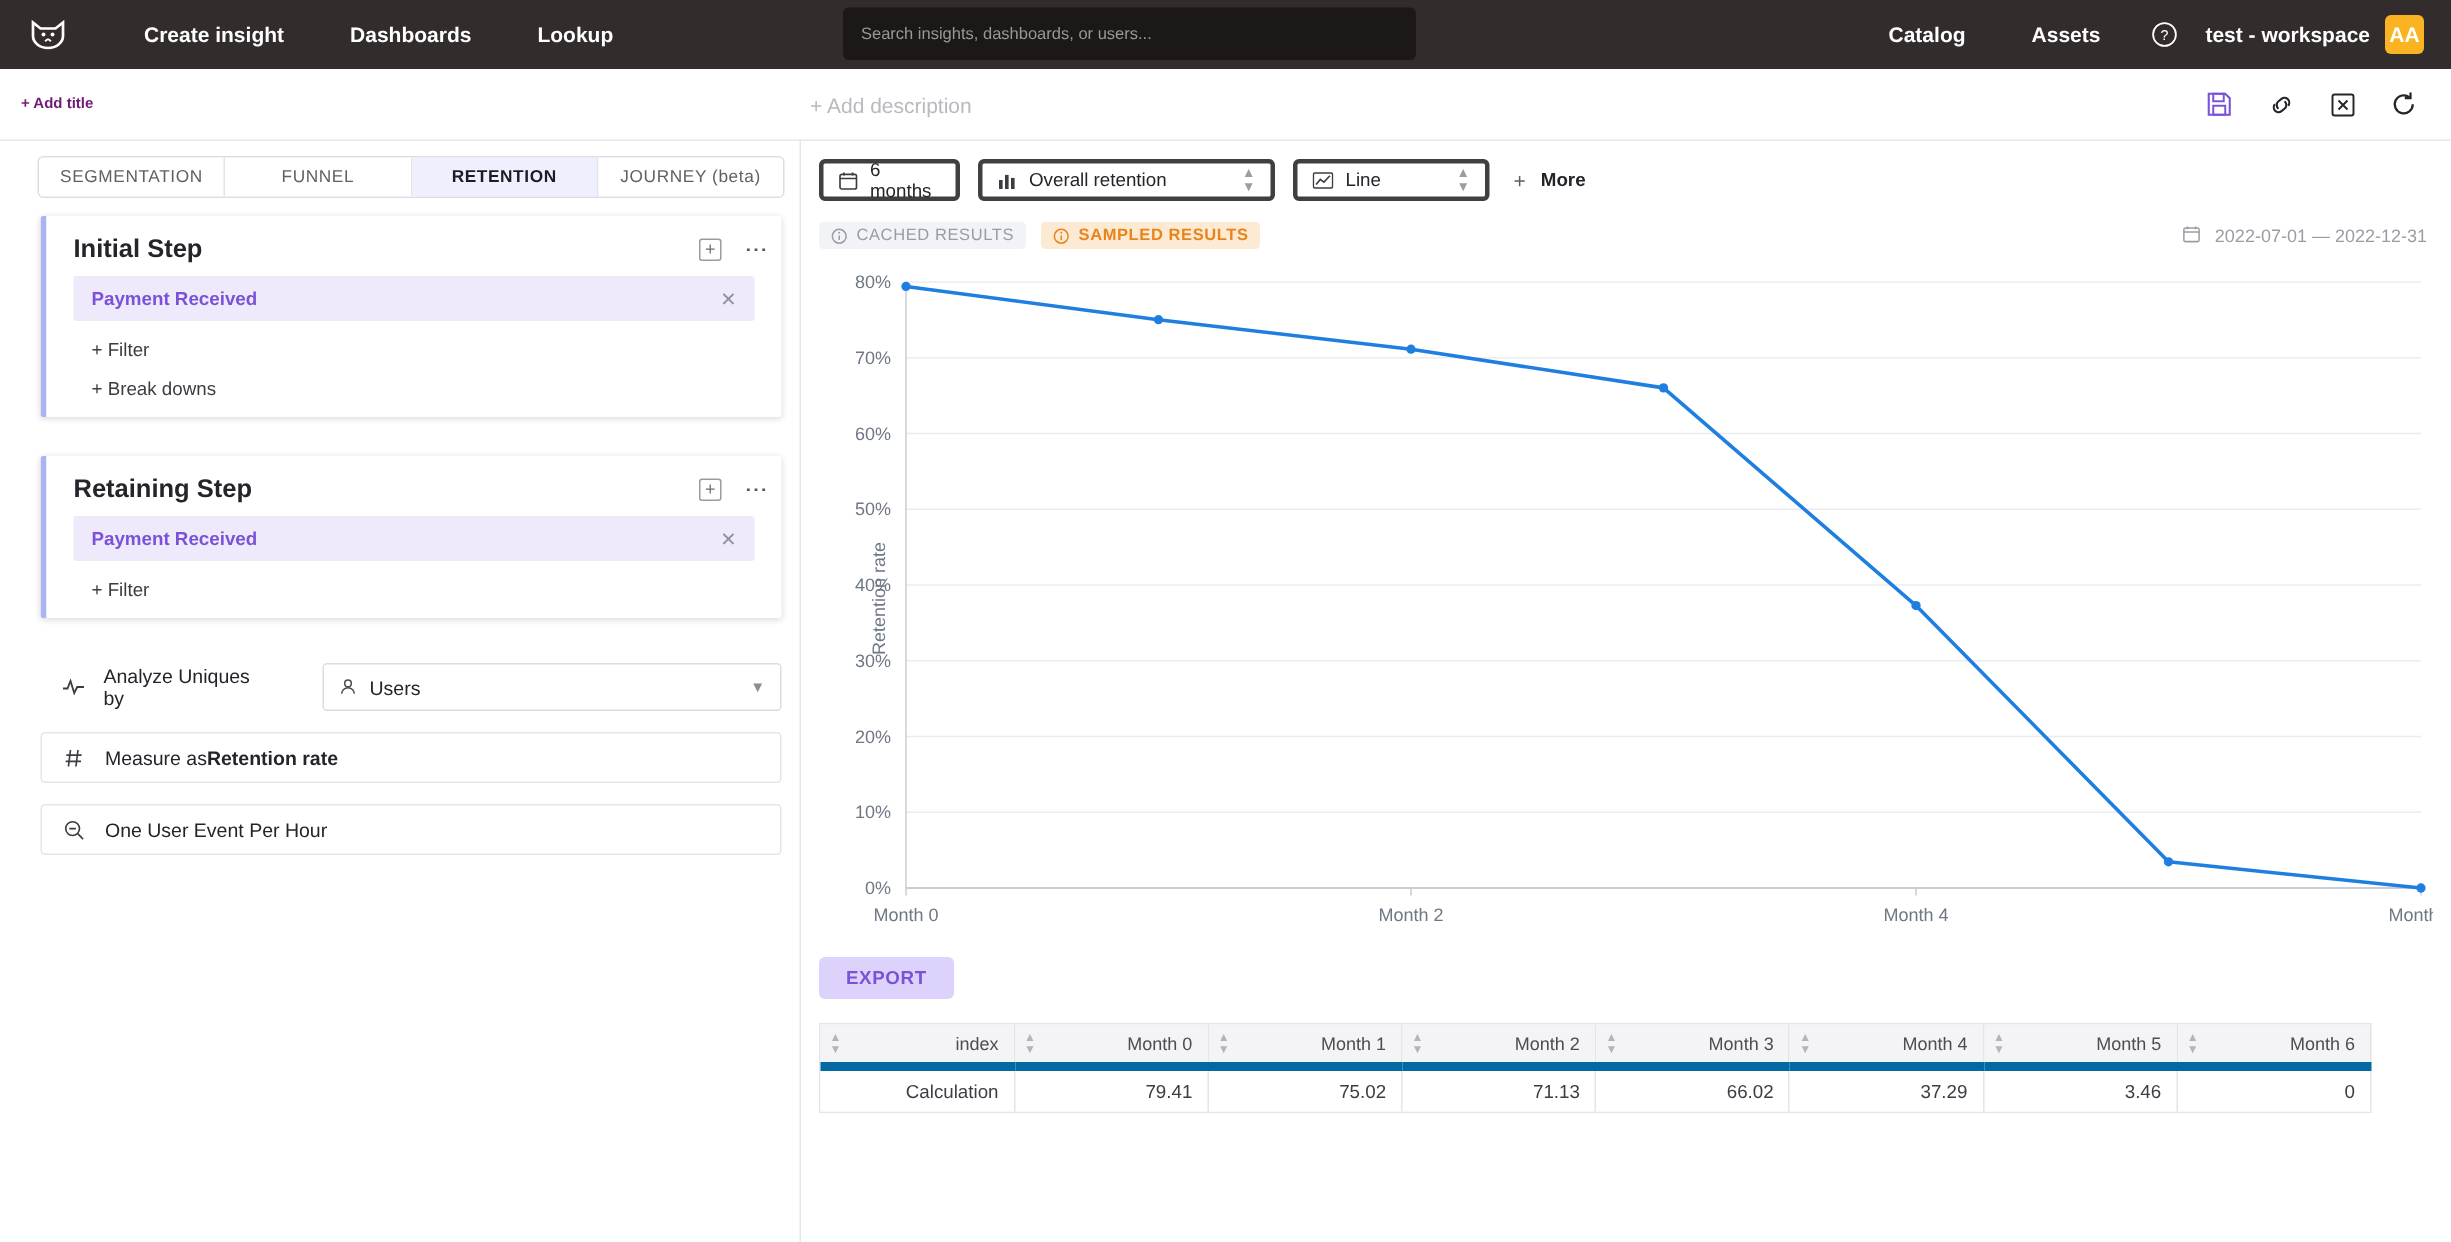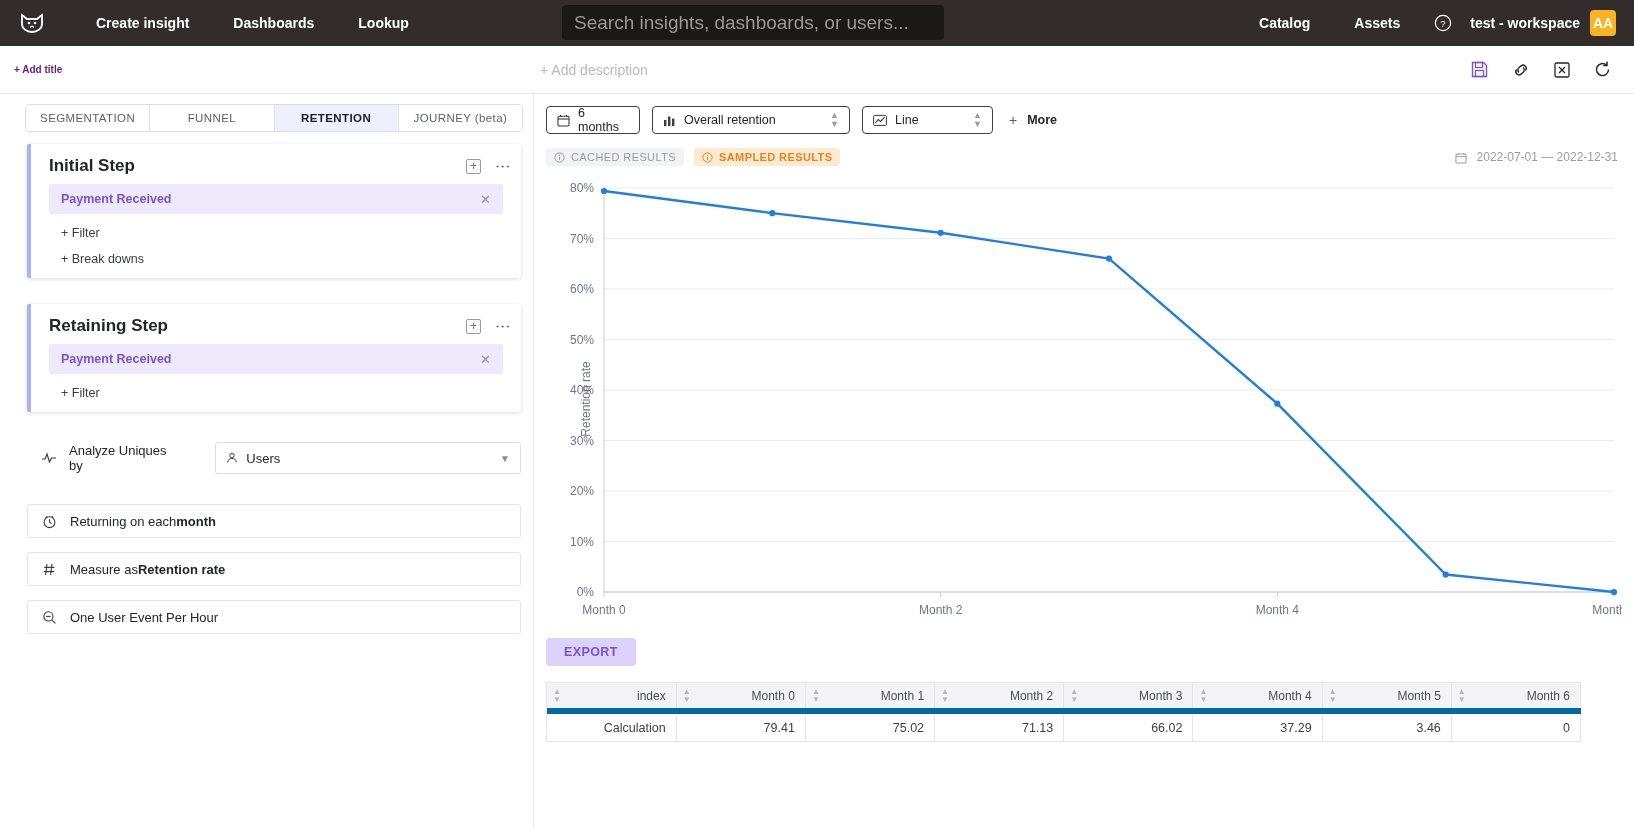--- a/index.html
+++ b/index.html
@@ -22,21 +22,21 @@
     font-size: 14px; font-weight: bold; color: #fff; padding: 0 22px;
     cursor: pointer; white-space: nowrap;
   }
   .search-wrap {
     position: absolute; left: 562px; top: 5px; width: 382px; height: 35px;
     background: #1b1817; border-radius: 4px; display: flex; align-items: center;
     padding: 0 12px;
   }
   .search-input {
     background: transparent; border: none; outline: none; color: #ec4899;
-    font-size: 19px; width: 100%; font-family: "Liberation Sans", sans-serif;
+    font-size: 11px; width: 100%; font-family: "Liberation Sans", sans-serif;
   }
   .search-input::placeholder { color: #9b9795; }
   .nav-right {
     margin-left: auto; display: flex; align-items: center; gap: 0;
   }
   .help-icon { margin: 0 18px 0 12px; display:flex; align-items:center; cursor:pointer;}
   .workspace-name { font-size: 14px; font-weight: bold; margin-right: 10px; white-space: nowrap;}
   .avatar {
     width: 26px; height: 26px; background: #fab421; border-radius: 4px;
     display: flex; align-items: center; justify-content: center;
@@ -116,21 +116,21 @@
     margin-top: 14px; height: 34px; border: 1px solid #e4e4ea; border-radius: 3px;
     display: flex; align-items: center; padding: 0 14px; font-size: 13px;
     color: #23252a; cursor: pointer; background:#fff;
   }
   .opt-row .ic { margin-right: 13px; display:flex; align-items:center;}
   .opt-row b { font-weight: bold; }
 
   
   .chart-toolbar { display: flex; align-items: center; padding: 12px 0 0 12px; gap: 12px; }
   .ctrl {
-    height: 28px; border: 1px solid #404040; border-radius: 4px; display: flex;
+    height: 28px; border: 3px solid #404040; border-radius: 4px; display: flex;
     align-items: center; padding: 0 10px; font-size: 12.5px; color: #23252a;
     background: #fff; cursor: pointer;
   }
   .ctrl .ic { margin-right: 8px; display: flex; align-items: center; }
   .ctrl .spin { margin-left: 16px; color: #9b9da5; font-size: 9px; line-height: 9px; }
   .ctrl-6m { width: 94px; }
   .ctrl-ret { width: 198px; }
   .ctrl-line { width: 131px; }
   .more-btn { display: flex; align-items: center; font-size: 12.5px; font-weight: bold;
               color: #23252a; cursor: pointer; margin-left: 4px; }
@@ -139,21 +139,21 @@
   
   .badges { display: flex; align-items: center; padding: 14px 0 0 12px; position: relative; }
   .badge {
     height: 18px; display: flex; align-items: center; padding: 0 8px; border-radius: 3px;
     font-size: 11px; letter-spacing: .4px; margin-right: 10px;
   }
   .badge.cached { background: #f1f3f6; color: #9a9ca4; }
   .badge.sampled { background: #fdead3; color: #e8841c; font-weight: bold; }
   .badge .ic { margin-right: 6px; display:flex; }
   .daterange {
-    margin-left: auto; margin-right: 16px; display: flex; align-items: flex-end;
+    margin-left: auto; margin-right: 16px; display: flex; align-items: flex-start;
     font-size: 12px; color: #9b9da5;
   }
   .daterange .ic { margin-right: 10px; display:flex; }
 
   
   .chart-area { position: relative; margin: 8px 12px 0 8px; height: 450px; }
   .ylabel {
     position: absolute; left: 6px; top: 50%; transform: translateY(-50%) rotate(-90deg);
     transform-origin: center; font-size: 12px; color: #6f7785; white-space: nowrap;
   }
@@ -307,31 +307,20 @@
             <svg width="12" height="12" viewBox="0 0 12 12">
               <circle cx="6" cy="3.6" r="2.2" fill="none" stroke="#4a4c53" stroke-width="1"></circle>
               <path d="M1.8 10.5 a4.2 4 0 0 1 8.4 0" fill="none" stroke="#4a4c53" stroke-width="1"></path>
             </svg>
           </span>
           <span>Users</span>
           <span class="caret">▼</span>
         </div>
       </div>
 
-      <div class="opt-row" style="margin-top:30px;">
-        <span class="ic">
-          <svg width="15" height="15" viewBox="0 0 15 15">
-            <circle cx="7.5" cy="8.2" r="5.4" fill="none" stroke="#3b3d43" stroke-width="1.1"></circle>
-            <path d="M7.5 5.2 L7.5 8.2 L9.6 9.6" fill="none" stroke="#3b3d43" stroke-width="1.1"></path>
-            <path d="M5.2 2.2 L3.6 3.6 M9.8 2.2 L11.4 3.6" stroke="#3b3d43" stroke-width="1.1"></path>
-          </svg>
-        </span>
-        <span>Returning on each </span>
-          <b>month</b>
-      </div>
 
       <div class="opt-row">
         <span class="ic">
           <svg width="15" height="15" viewBox="0 0 15 15">
             <path d="M5 2 L3.6 13 M10 2 L8.6 13 M2.2 5.4 L12.4 5.4 M1.8 9.6 L12 9.6" stroke="#3b3d43" stroke-width="1.1" fill="none"></path>
           </svg>
         </span>
         <span>Measure as </span>
           <b>Retention rate</b>
       </div>

